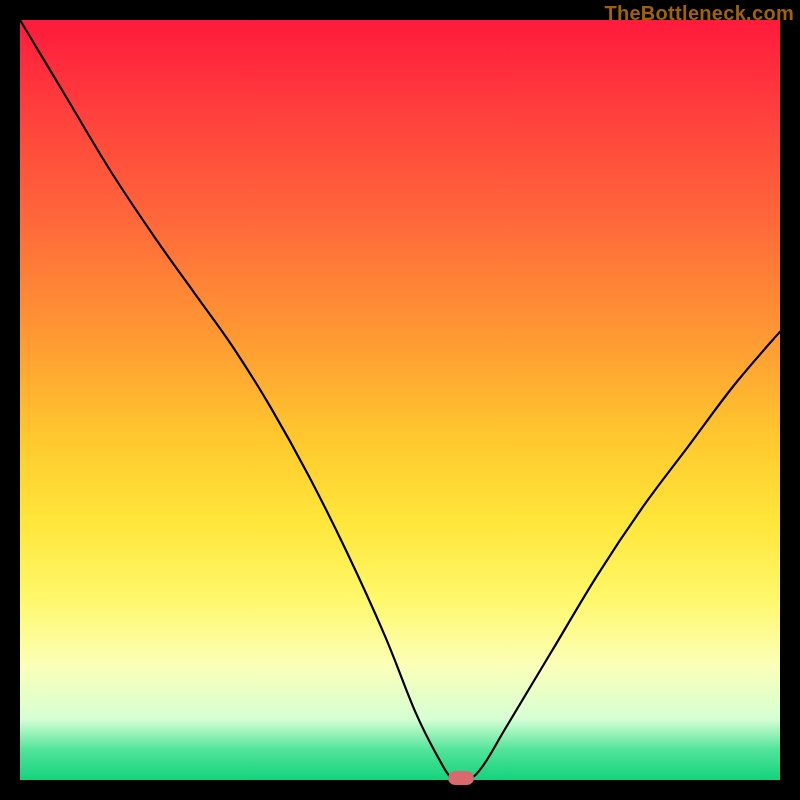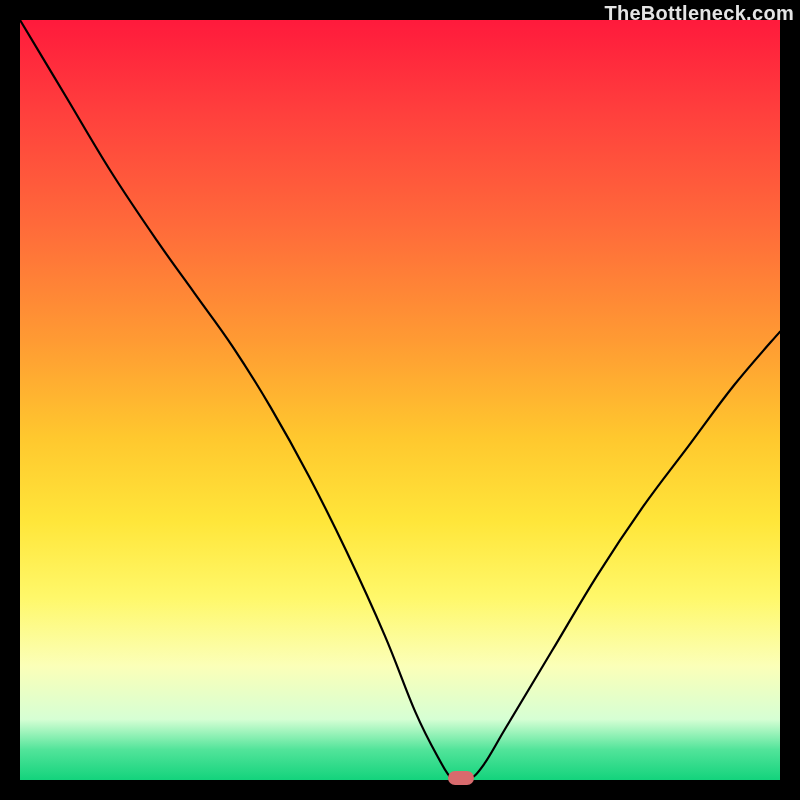--- a/index.html
+++ b/index.html
@@ -38,21 +38,21 @@
       #13d37c 100%
     );
   }
   .watermark {
     position: absolute;
     top: 2px;
     right: 6px;
     font-family: Arial, Helvetica, sans-serif;
     font-size: 20px;
     font-weight: 600;
-    color: #e5e5e5;
+    color: #a16207;
     letter-spacing: 0.3px;
     user-select: none;
   }
   svg.curve {
     position: absolute;
     left: 0;
     top: 0;
     width: 760px;
     height: 760px;
     overflow: visible;

